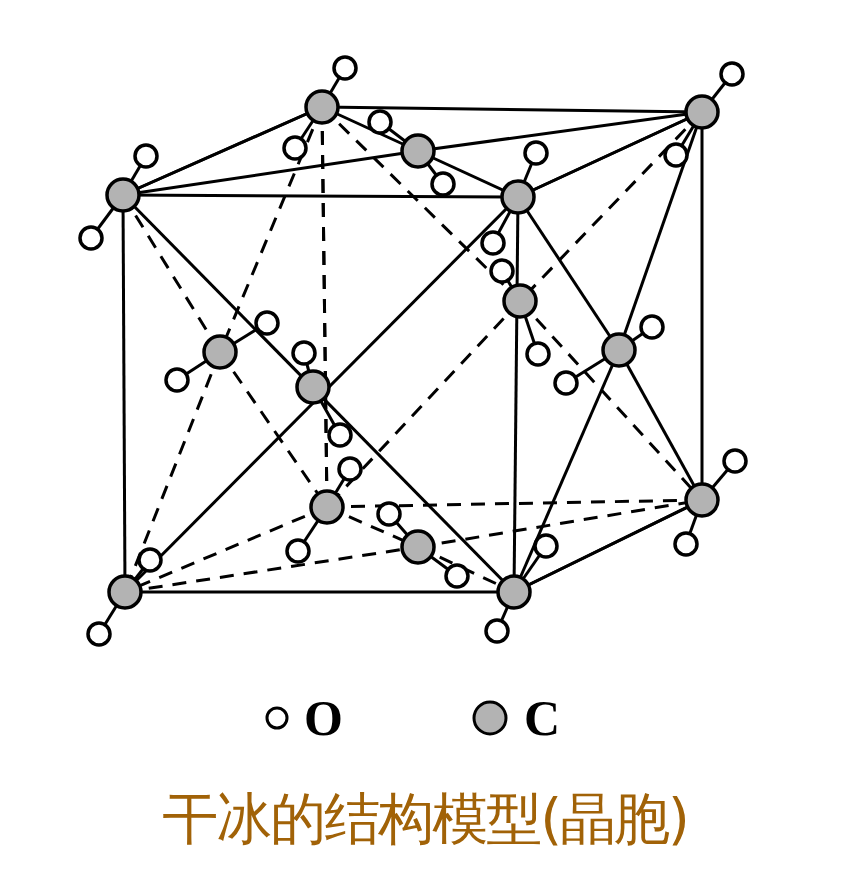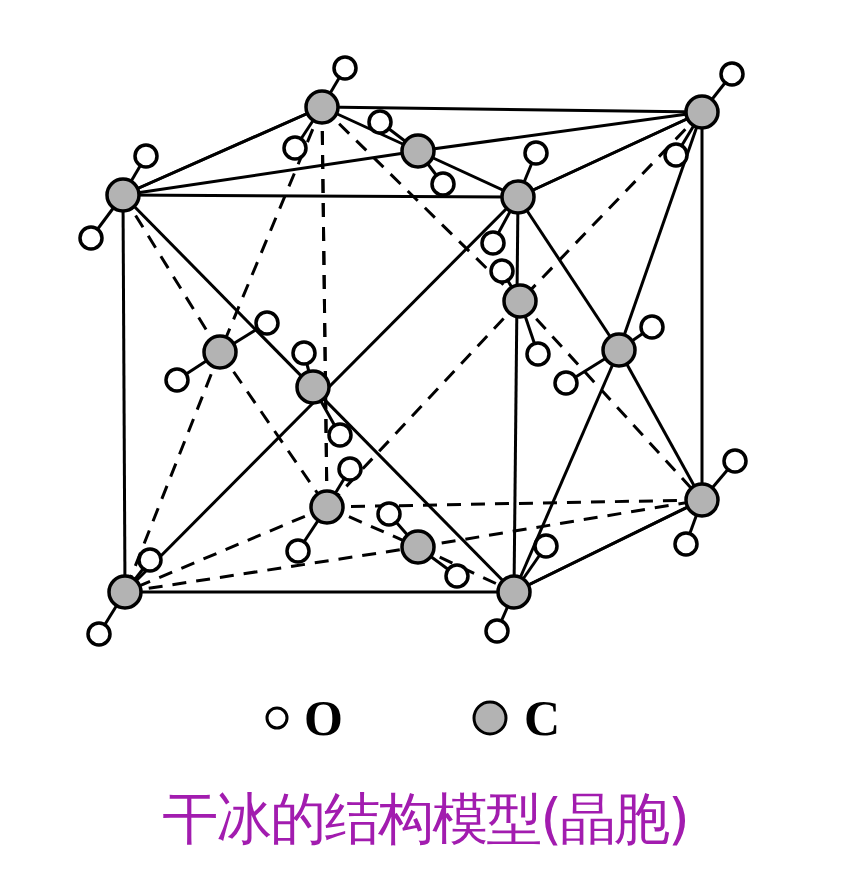--- a/index.html
+++ b/index.html
@@ -1,21 +1,21 @@
 <!DOCTYPE html>
 <html><head>
 <meta charset="utf-8">
 <style>
   html, body { margin:0; padding:0; background:#ffffff; }
   body { width:850px; height:885px; position:relative; overflow:hidden; font-family:"Liberation Serif", serif; }
   #diagram { position:absolute; left:0; top:0; width:850px; height:660px; }
   .legend { position:absolute; top:688px; left:0; width:850px; height:60px; }
   .legend-item { position:absolute; top:0; display:flex; align-items:center; }
   .legend-label { font-family:"Liberation Serif", serif; font-weight:bold; font-size:50px; color:#000; line-height:60px; }
-  .caption { position:absolute; top:782px; left:0; width:850px; text-align:center; font-family:"DejaVu Sans", sans-serif; font-size:56px; color:#a21caf; letter-spacing:-2px; }
+  .caption { position:absolute; top:782px; left:0; width:850px; text-align:center; font-family:"DejaVu Sans", sans-serif; font-size:56px; color:#a16207; letter-spacing:-2px; }
 </style>
 </head>
 <body>
 
 <svg id="diagram" viewBox="0 0 850 660" xmlns="http://www.w3.org/2000/svg">
   <g id="lines">
       <line x1="123" y1="195" x2="518" y2="197" stroke="#000000" stroke-width="3"></line>
       <line x1="518" y1="197" x2="514" y2="592" stroke="#000000" stroke-width="3"></line>
       <line x1="514" y1="592" x2="125" y2="592" stroke="#000000" stroke-width="3"></line>
       <line x1="125" y1="592" x2="123" y2="195" stroke="#000000" stroke-width="3"></line>

